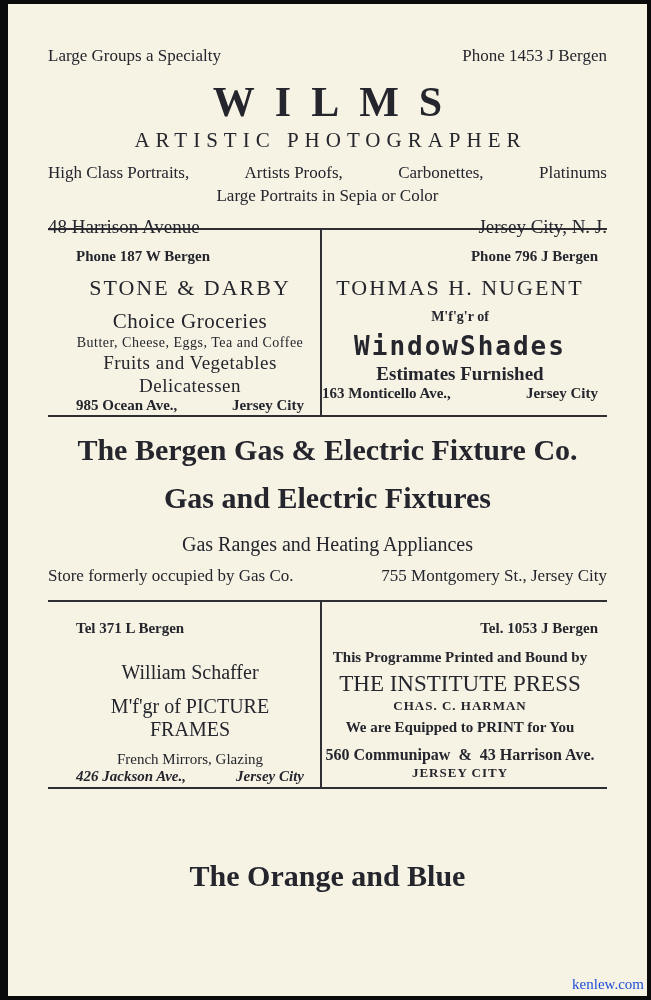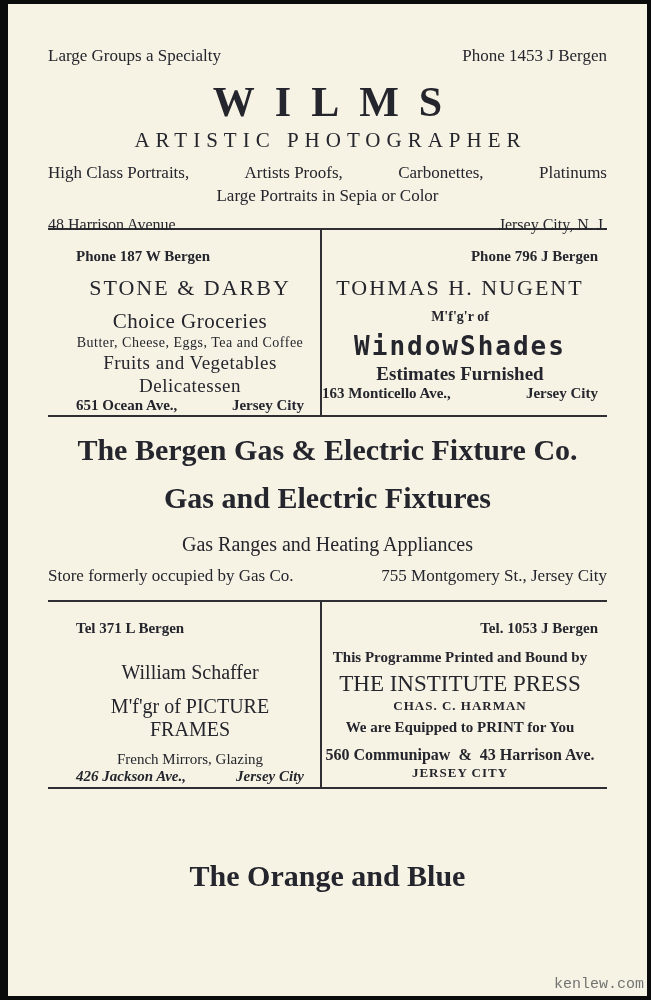--- a/index.html
+++ b/index.html
@@ -32,21 +32,21 @@
     text-align: center; margin-top: 12px;
     font-size: 42px; font-weight: bold;
     letter-spacing: 20px; text-indent: 20px;
   }
   .wilms-sub {
     text-align: center; margin-top: 2px;
     font-size: 21px; letter-spacing: 6px; text-indent: 6px;
   }
   .wilms-services { margin-top: 10px; font-size: 17px; }
   .wilms-services2 { text-align: center; margin-top: 3px; font-size: 17px; }
-  .wilms-addr { margin-top: 10px; font-size: 16px; }
+  .wilms-addr { margin-top: 10px; font-size: 19px; }
   
   .adrow { display: flex; height: 185px; }
   .adrow .col-l { width: 312px; padding-left: 24px; }
   .adrow .vdiv { width: 2px; background: #2e2e33; }
   .adrow .col-r { flex: 1; }
   .col-inner-l { padding: 0 16px 0 44px; height: 100%; display: flex; flex-direction: column; }
   .col-inner-r { padding: 0 49px 0 0; height: 100%; display: flex; flex-direction: column; }
   .phone-l { margin-top: 18px; font-size: 15px; font-weight: bold; text-align: left; }
   .phone-r { margin-top: 18px; font-size: 15px; font-weight: bold; text-align: right; }
   .ad-name { text-align: center; font-size: 22px; letter-spacing: 2px; }
@@ -84,22 +84,22 @@
   .ip-name { text-align: center; margin-top: 5px; font-size: 23px; }
   .ip-person { text-align: center; margin-top: 1px; font-size: 13px; font-weight: bold; letter-spacing: 1px; }
   .ip-l2 { text-align: center; margin-top: 5px; font-size: 15px; font-weight: bold; }
   .ip-addr { text-align: center; margin-top: 10px; font-size: 16px; font-weight: bold; white-space: pre-wrap; }
   .ip-city { text-align: center; margin-top: 1px; font-size: 13px; font-weight: bold; letter-spacing: 1px; }
   
   .footer { height: 205px; position: relative; }
   .footer-title { text-align: center; padding-top: 70px; font-size: 30px; font-weight: bold; }
   .watermark {
     position: absolute; right: 3px; bottom: 1px;
-    font-family: Liberation Mono, monospace;
-    font-size: 15px; color: #737373;
+    font-family: Liberation Serif, serif;
+    font-size: 15px; color: #1d4ed8;
   }
 </style>
 </head>
 <body>
 
 <div class="scan">
   <div class="paper">
 
     <div class="wilms">
       <div class="split wilms-top">
@@ -126,21 +126,21 @@
     <div class="adrow">
       <div class="col-l">
         <div class="col-inner-l">
           <div class="phone-l">Phone 187 W Bergen</div>
           <div class="ad-name sd-name">STONE &amp; DARBY</div>
           <div class="blackletter sd-l1">Choice Groceries</div>
           <div class="blackletter sd-l2">Butter, Cheese, Eggs, Tea and Coffee</div>
           <div class="blackletter sd-l3">Fruits and Vegetables</div>
           <div class="blackletter sd-l4">Delicatessen</div>
           <div class="addr-line sd-addr">
-            <span>651 Ocean Ave.,</span>
+            <span>985 Ocean Ave.,</span>
             <span>Jersey City</span>
           </div>
         </div>
       </div>
       <div class="vdiv"></div>
       <div class="col-r">
         <div class="col-inner-r">
           <div class="phone-r">Phone 796 J Bergen</div>
           <div class="ad-name ng-name">TOHMAS H. NUGENT</div>
           <div class="ng-mfgr">M'f'g'r of</div>

